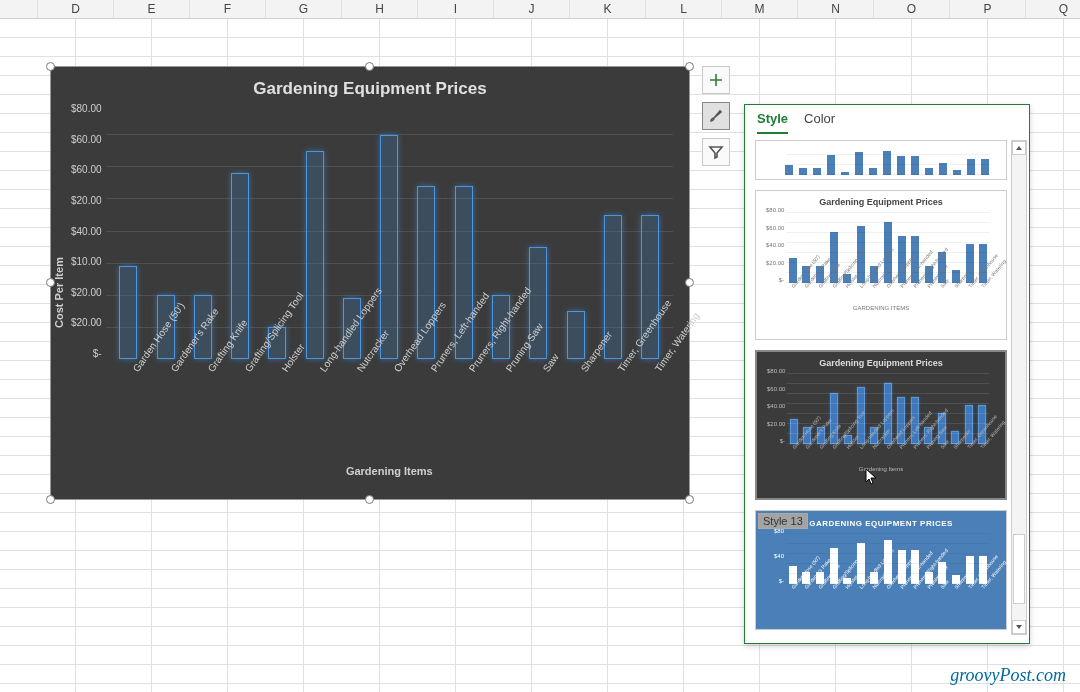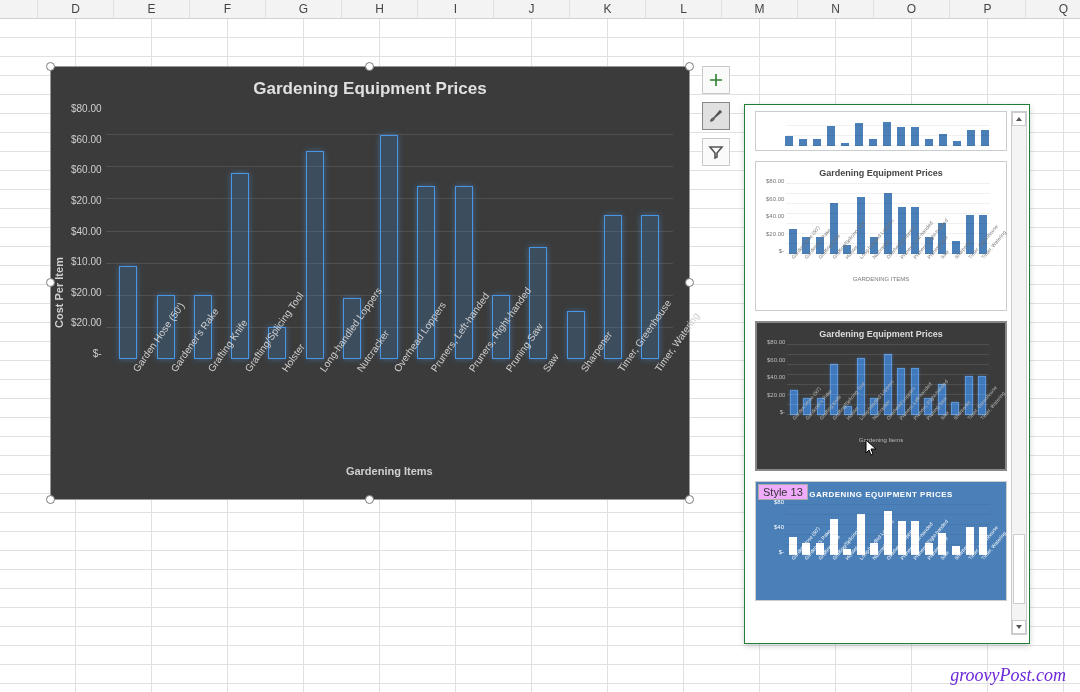--- a/index.html
+++ b/index.html
@@ -210,39 +210,39 @@
   .thumb .xl span{
     width:6px; font-size:5px; color:#777;
     transform:rotate(-50deg); transform-origin:top left; white-space:nowrap;
   }
   .thumb.dark .xl span{color:#bbb;}
   .thumb.blue .xl span{color:#fff;}
   .thumb .xat {font-size:6px; text-align:center; color:#777; margin-top:14px;}
   .thumb.dark .xat{color:#bbb;}
   .tooltip {
     position:absolute; top:2px; left:2px;
-    background:#f0abfc; border:1px solid #aaa;
+    background:#a3a3a3; border:1px solid #aaa;
     font-size:11px; padding:1px 4px; z-index:5;
   }
   .cursor-arrow {
     position:absolute;
     width:14px;height:18px;
     pointer-events:none;
   }
   .scroll {
     position:absolute; right:2px; top:6px; bottom:8px; width:16px;
     border:1px solid #ccc; background:#f4f4f4;
     display:flex; flex-direction:column; justify-content:space-between;
   }
   .scroll .sbtn{height:14px;border:1px solid #ccc;background:#fff;display:flex;align-items:center;justify-content:center;}
   .scroll .sthumb{height:70px;border:1px solid #ccc;background:#fff;margin:auto 1px 16px;}
   .scroll svg{width:8px;height:8px;fill:#555;}
   .watermark{
     position:absolute; right:14px; bottom:6px;
-    font-family: Georgia, serif; font-style:italic; color:#6d28d9; font-size:18px;
+    font-family: Georgia, serif; font-style:italic; color:#0369a1; font-size:18px;
   }
 </style>
 </head>
 <body>
 
 <div class="sheet"></div>
 
 <div class="col-headers">
   <div class="narrow"></div>
   <div>D</div>
@@ -347,20 +347,24 @@
       </svg>
   </div>
   <div class="fb" title="Chart Filters">
     <svg viewBox="0 0 16 16">
         <path d="M2 3h12l-5 6v4l-2 1v-5z"></path>
       </svg>
   </div>
 </div>
 
 <div class="gallery">
+  <div class="tabs">
+    <div class="tab active">Style</div>
+    <div class="tab">Color</div>
+  </div>
   <div class="gallery-body">
 
     <div class="thumb tiny light">
       <div class="tbars" id="tb0">
           <div class="tb" style="height: 36.25%;"></div>
           <div class="tb" style="height: 25%;"></div>
           <div class="tb" style="height: 25%;"></div>
           <div class="tb" style="height: 72.5%;"></div>
           <div class="tb" style="height: 12.5%;"></div>
           <div class="tb" style="height: 81.25%;"></div>

